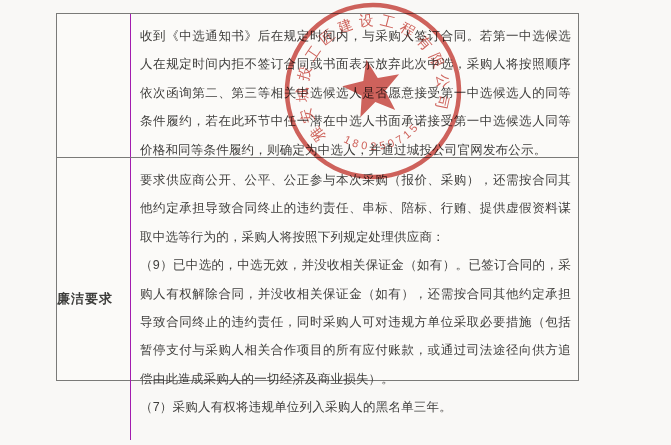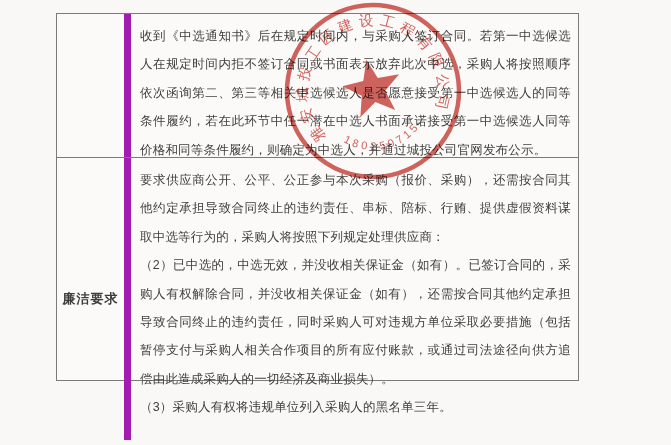--- a/index.html
+++ b/index.html
@@ -21,23 +21,23 @@
     border:1px solid #7a7a78;
     box-sizing:border-box;
     background:#fbfaf8;
   }
   .row{display:flex;box-sizing:border-box;}
   .row-top{height:144px;border-bottom:1px solid #7a7a78;}
   .row-bottom{height:282px;}
   .label-cell{
     width:74px;
     flex:0 0 74px;
-    border-right:7px solid #a21caf;
+    border-right:1px solid #a21caf;
     box-sizing:border-box;
-    display:flex;align-items:center;justify-content:center;
+    display:flex;align-items:center;justify-content:flex-start;
   }
   .label-text{
     font-size:13px;
     font-weight:600;
     color:#3d3d3b;
     letter-spacing:1px;
     white-space:nowrap;
   }
   .content-cell{
     flex:1;
@@ -81,22 +81,22 @@
         <p>收到《中选通知书》后在规定时间内，与采购人签订合同。若第一中选候选人在规定时间内拒不签订合同或书面表示放弃此次中选，采购人将按照顺序依次函询第二、第三等相关中选候选人是否愿意接受第一中选候选人的同等条件履约，若在此环节中任一潜在中选人书面承诺接受第一中选候选人同等价格和同等条件履约，则确定为中选人，并通过城投公司官网发布公示。</p>
       </div>
     </div>
 
     <div class="row row-bottom">
       <div class="label-cell">
         <span class="label-text">廉洁要求</span>
       </div>
       <div class="content-cell">
         <p>要求供应商公开、公平、公正参与本次采购（报价、采购），还需按合同其他约定承担导致合同终止的违约责任、串标、陪标、行贿、提供虚假资料谋取中选等行为的，采购人将按照下列规定处理供应商：</p>
-        <p>（2）已中选的，中选无效，并没收相关保证金（如有）。已签订合同的，采购人有权解除合同，并没收相关保证金（如有），还需按合同其他约定承担导致合同终止的违约责任，同时采购人可对违规方单位采取必要措施（包括暂停支付与采购人相关合作项目的所有应付账款，或通过司法途径向供方追偿由此造成采购人的一切经济及商业损失）。</p>
-        <p>（3）采购人有权将违规单位列入采购人的黑名单三年。</p>
+        <p>（9）已中选的，中选无效，并没收相关保证金（如有）。已签订合同的，采购人有权解除合同，并没收相关保证金（如有），还需按合同其他约定承担导致合同终止的违约责任，同时采购人可对违规方单位采取必要措施（包括暂停支付与采购人相关合作项目的所有应付账款，或通过司法途径向供方追偿由此造成采购人的一切经济及商业损失）。</p>
+        <p>（7）采购人有权将违规单位列入采购人的黑名单三年。</p>
       </div>
     </div>
 
   </div>
 
   <svg class="stamp" viewBox="0 0 182 182" xmlns="http://www.w3.org/2000/svg">
     <circle cx="91" cy="91" r="86" fill="none" stroke="#c8423a" stroke-width="4.5"></circle>
     <polygon fill="#c8423a" points="91,59 98.4,79.2 120,80 103,93.3 108.8,114.1 91,102.3 73.2,114.1 79,93.3 62,80 83.6,79.2"></polygon>
     <path id="sealTopArc" fill="none" d="M 37.4,128.4 A 65.5,65.5 0 1 1 144.6,128.4"></path>
     <path id="sealBottomArc" fill="none" d="M 50,133 A 58,58 0 0 0 132,133"></path>

